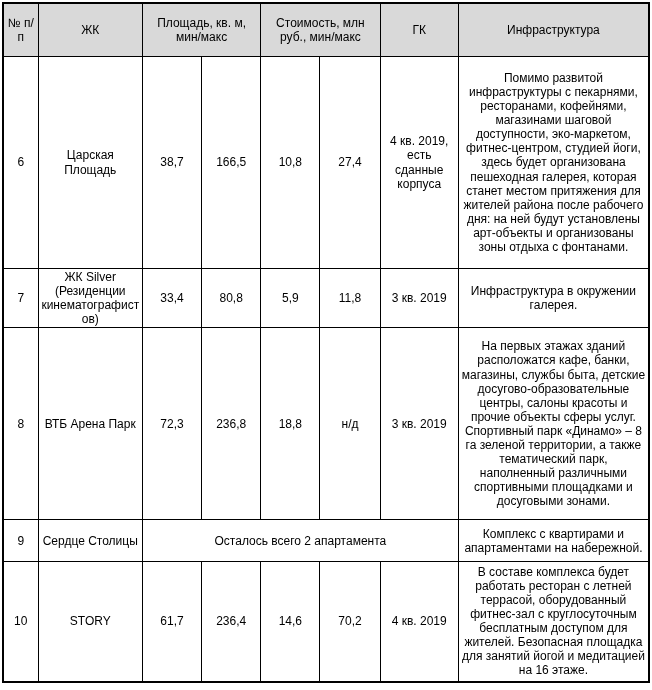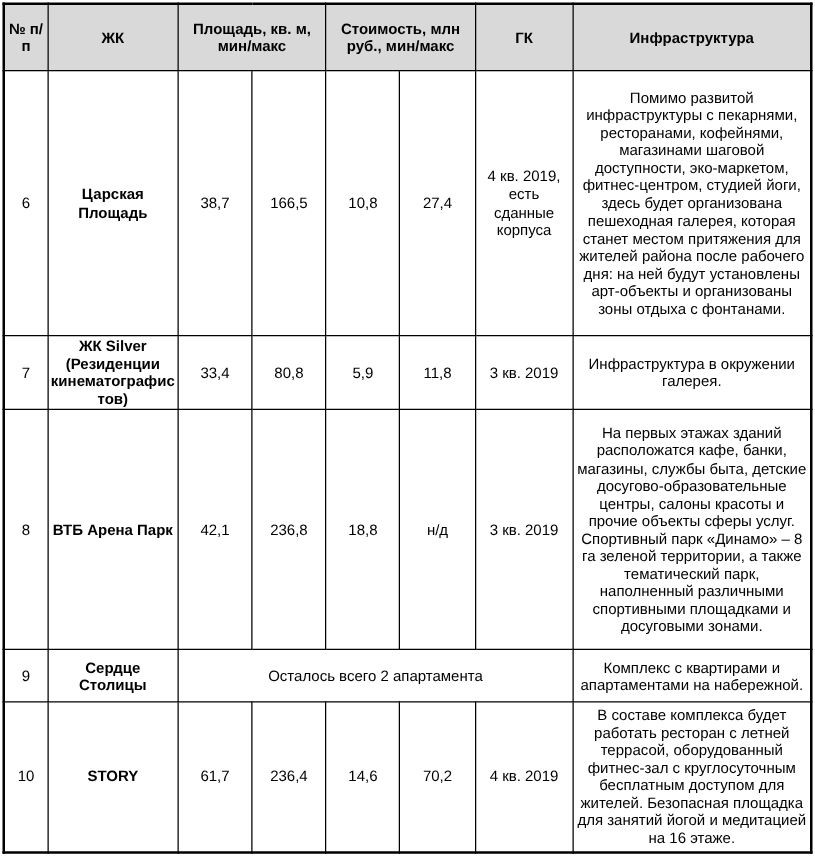--- a/index.html
+++ b/index.html
@@ -27,24 +27,24 @@
     text-align: center;
     vertical-align: middle;
     padding: 1px 2px;
     font-size: 12px;
     line-height: 1.17;
     overflow-wrap: break-word;
     word-wrap: break-word;
   }
   table.projects thead th {
     background: var(--header-bg, #d9d9d9);
-    font-weight: bold;
+    font-weight: normal;
     height: 50px;
   }
-  td.name-cell { font-weight: bold; }
+  td.name-cell { font-weight: normal; }
   tr.row-6  { height: 212px; }
   tr.row-7  { height: 50px;  }
   tr.row-8  { height: 192px; }
   tr.row-9  { height: 42px;  }
   tr.row-10 { height: 120px; }
   col.c-num   { width: 35px;  }
   col.c-name  { width: 104px; }
   col.c-amin  { width: 59px;  }
   col.c-amax  { width: 59px;  }
   col.c-cmin  { width: 59px;  }
@@ -94,21 +94,21 @@
         <td>33,4</td>
         <td>80,8</td>
         <td>5,9</td>
         <td>11,8</td>
         <td>3 кв. 2019</td>
         <td>Инфраструктура в окружении галерея.</td>
       </tr>
       <tr class="row-8">
         <td>8</td>
         <td class="name-cell">ВТБ Арена Парк</td>
-        <td>42,1</td>
+        <td>72,3</td>
         <td>236,8</td>
         <td>18,8</td>
         <td>н/д</td>
         <td>3 кв. 2019</td>
         <td>На первых этажах зданий расположатся кафе, банки, магазины, службы быта, детские досугово-образовательные центры, салоны красоты и прочие объекты сферы услуг. Спортивный парк «Динамо» – 8 га зеленой территории, а также тематический парк, наполненный различными спортивными площадками и досуговыми зонами.</td>
       </tr>
       <tr class="row-9">
         <td>9</td>
         <td class="name-cell">Сердце Столицы</td>
         <td colspan="5">Осталось всего 2 апартамента</td>

